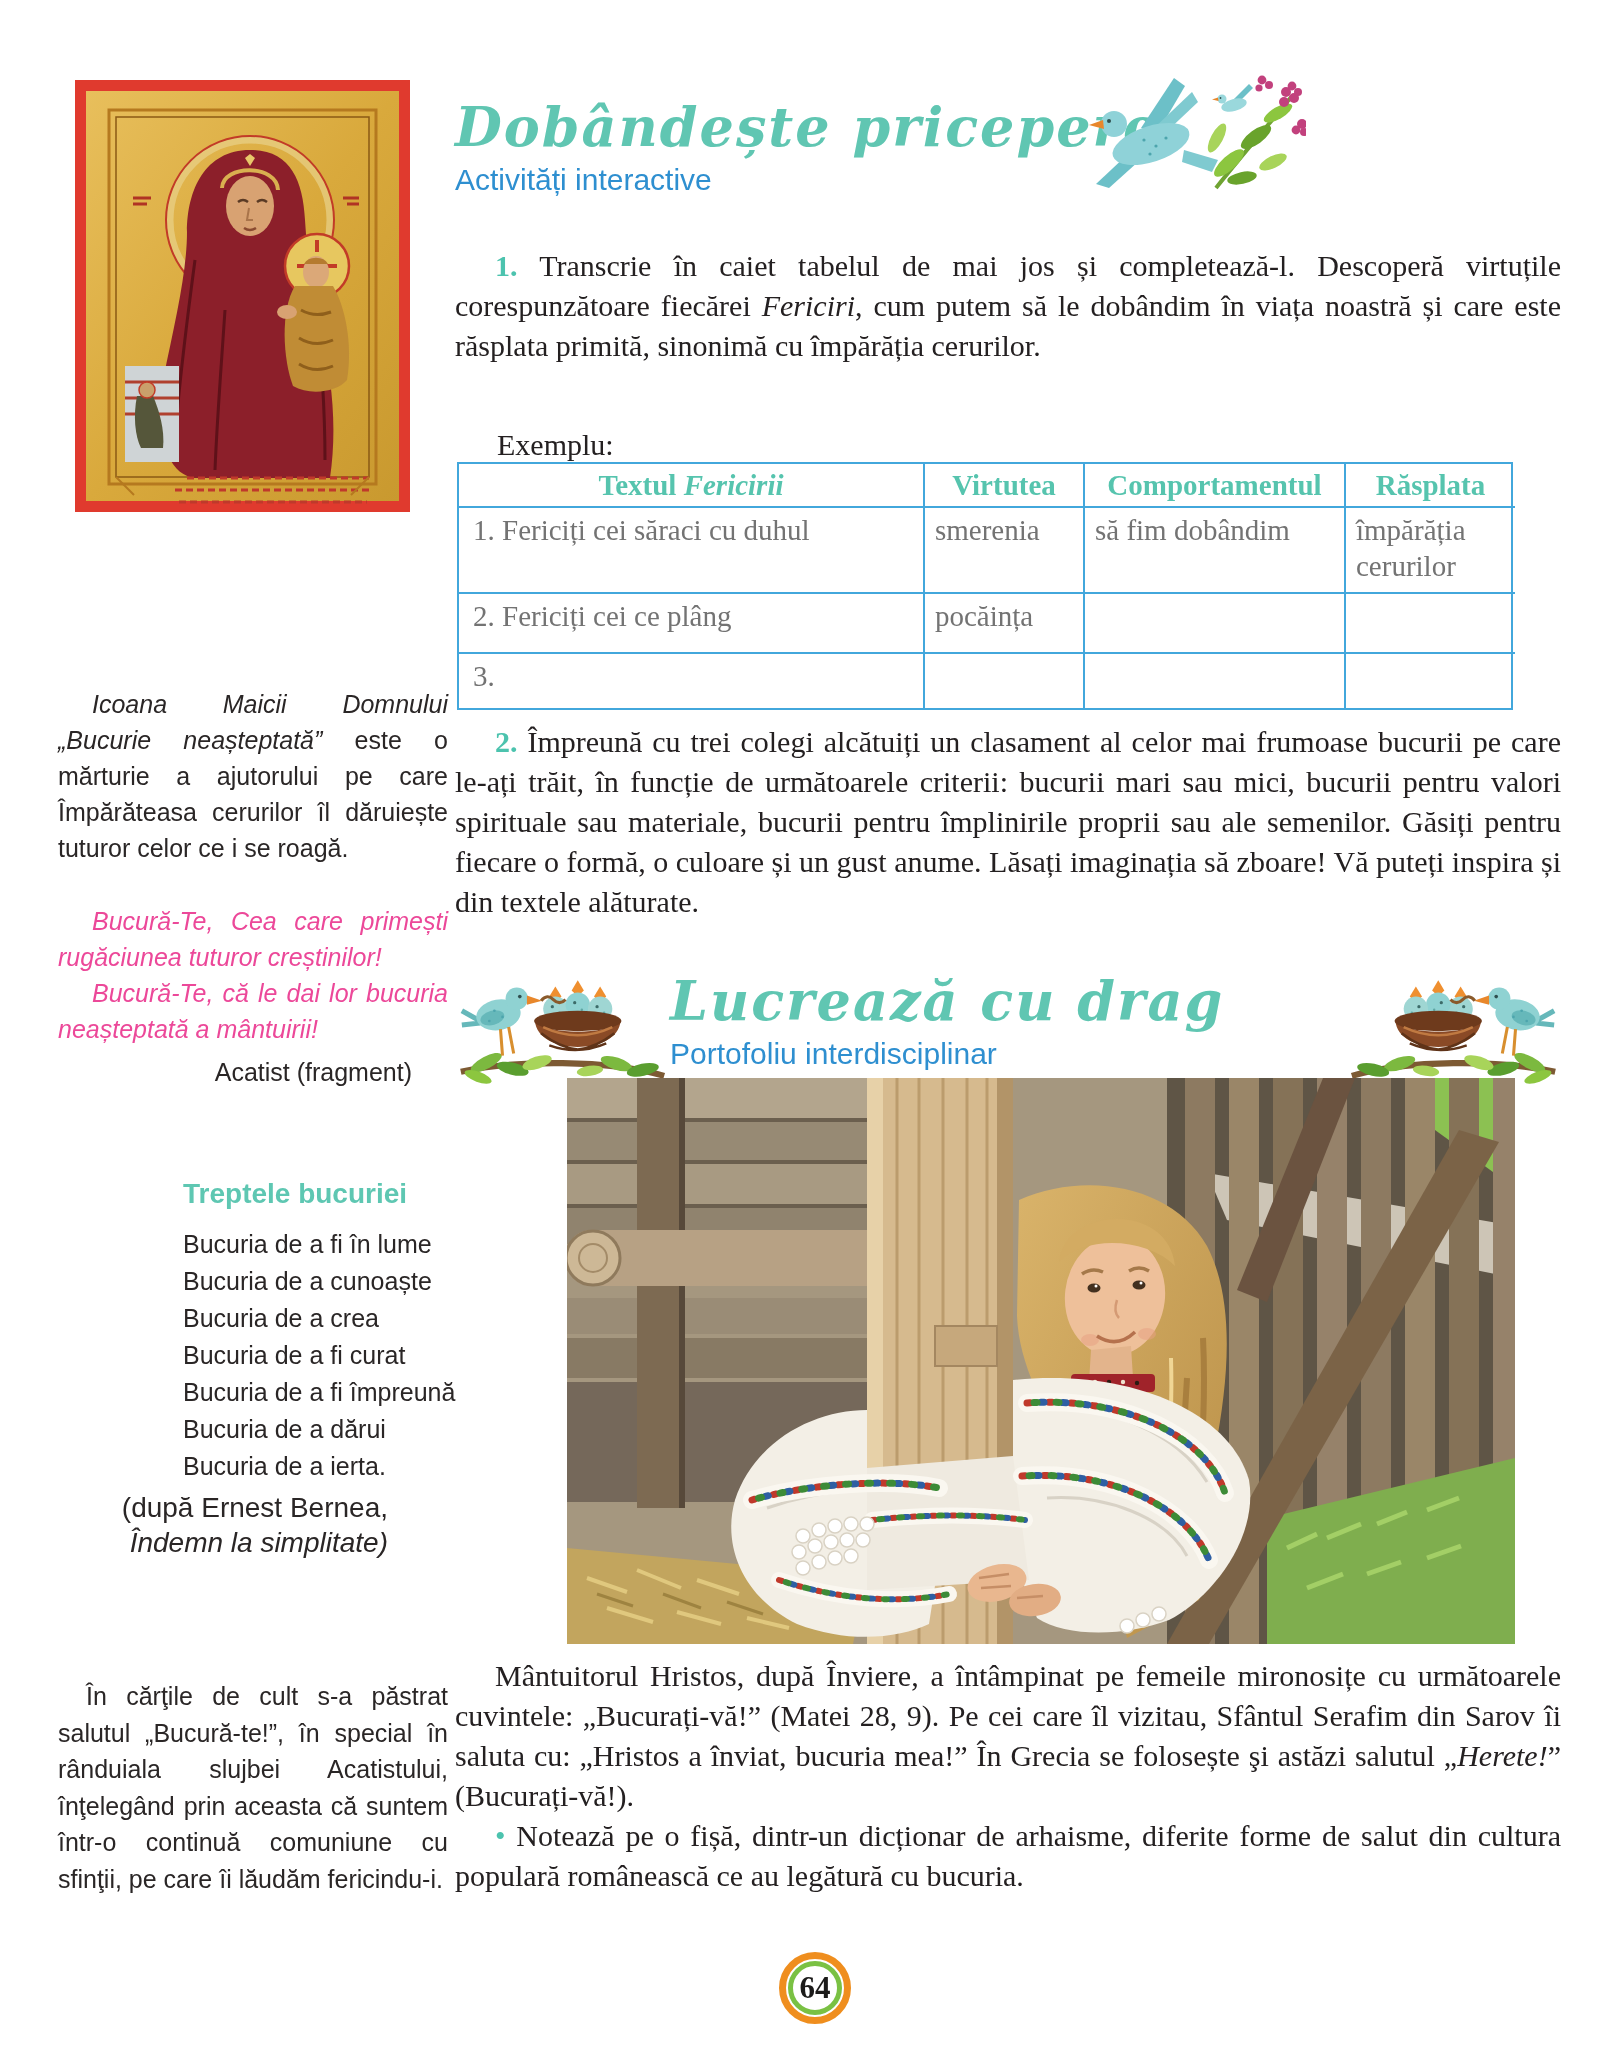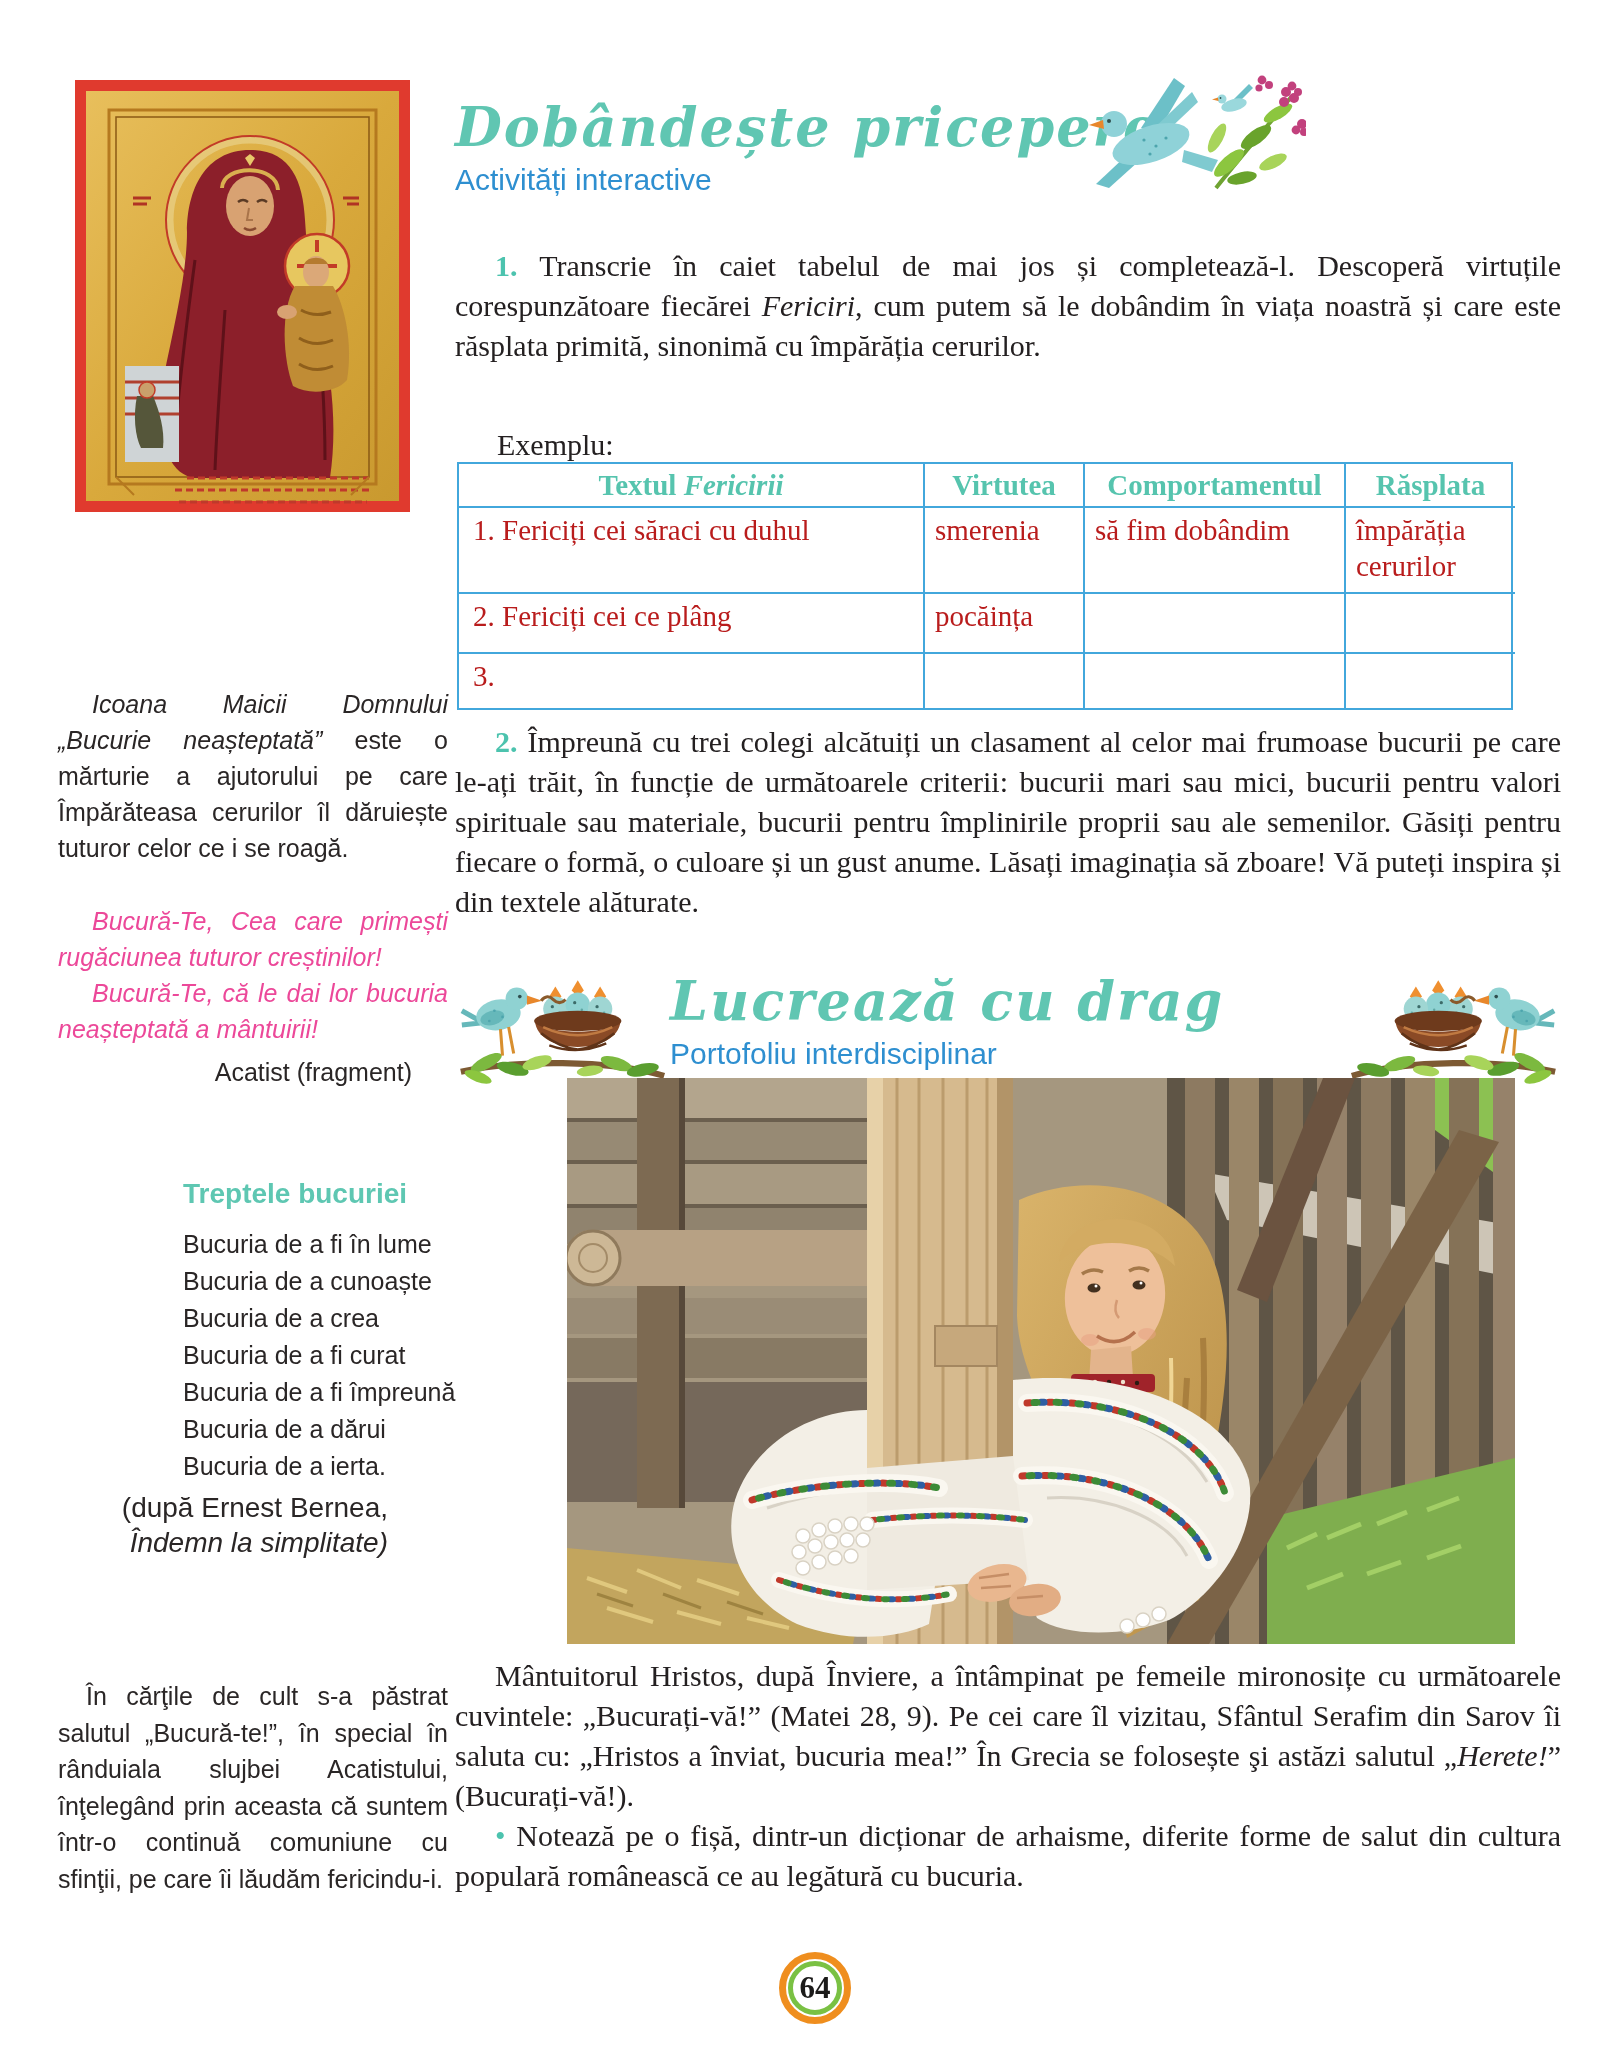--- a/index.html
+++ b/index.html
@@ -45,21 +45,21 @@
   .para3-wrap p{margin:0;}
   .indent{text-indent:40px;}
   .bullet-dot{color:#4cc3ae;font-size:30px;}
 
   
   .tbl{left:457px;top:462px;width:1056px;display:grid;
        grid-template-columns:466px 160px 261px 169px;
        grid-template-rows:44px 86px 60px 54px;
        border:2px solid #42a7dc;box-sizing:border-box;background:#fff;}
   .tc{border-right:2px solid #42a7dc;border-bottom:2px solid #42a7dc;box-sizing:border-box;
-      font-size:29px;line-height:36px;color:#b91c1c;padding:4px 8px 0 10px;}
+      font-size:29px;line-height:36px;color:#737373;padding:4px 8px 0 10px;}
   .tc.lastcol{border-right:none;}
   .tc.lastrow{border-bottom:none;}
   .th{font-weight:bold;color:#56c4ae;text-align:center;padding:0;line-height:42px;}
   .th .ital{font-style:italic;}
   .hang{padding-left:52px;text-indent:-38px;text-align:justify;}
 
   
   .photo{left:567px;top:1078px;width:948px;height:566px;}
   .pagenum{left:779px;top:1952px;width:72px;height:72px;}
   .pagenum .ring-o{position:absolute;left:0;top:0;width:72px;height:72px;border-radius:50%;

